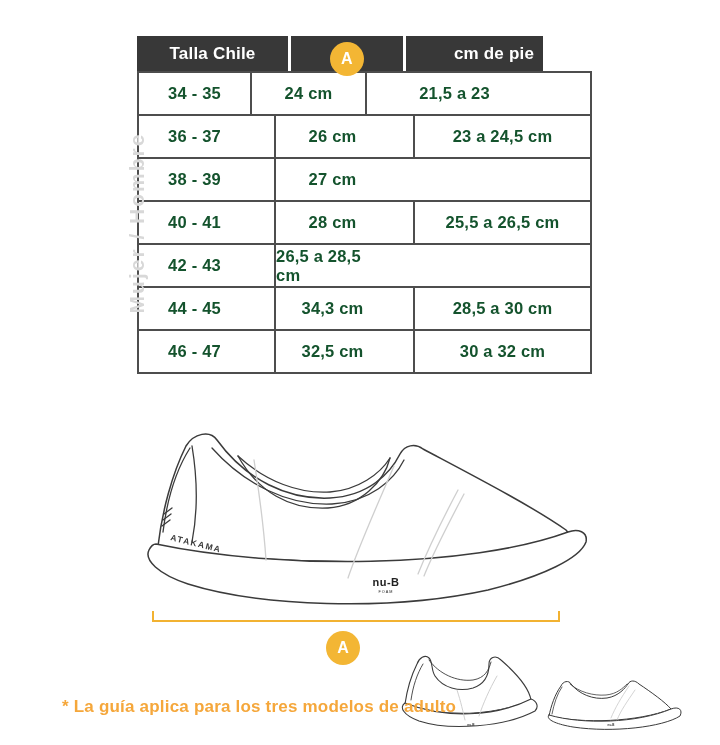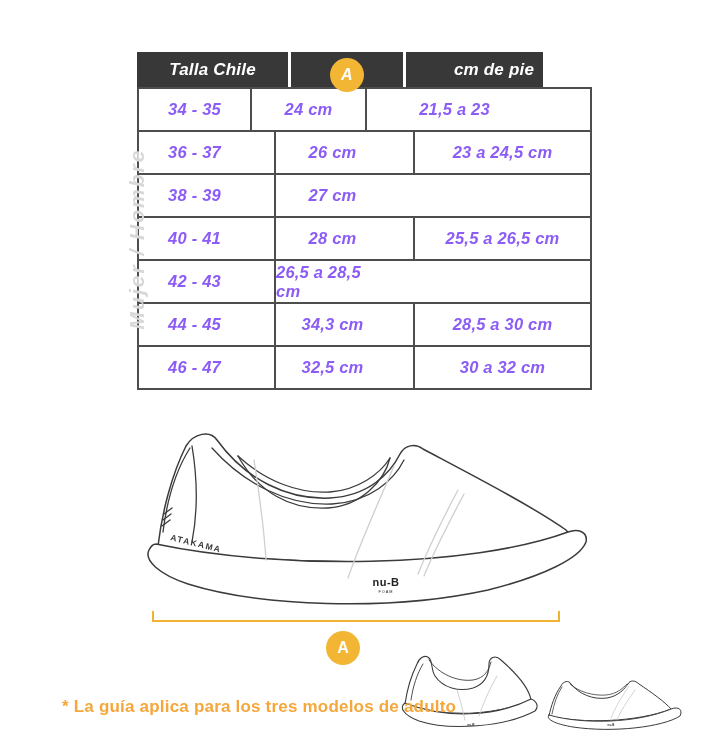--- a/index.html
+++ b/index.html
@@ -2,21 +2,21 @@
 <html><head>
 <meta charset="utf-8">
 <style>
   html,body { margin:0; padding:0; background:#ffffff; }
   .stage {
     position:relative; width:720px; height:745px; background:#ffffff;
     font-family:"Liberation Sans", sans-serif; overflow:hidden;
   }
 
   
-  .size-table { position:absolute; left:137px; top:52px; width:406px;font-style:italic; }
+  .size-table { position:absolute; left:137px; top:36px; width:406px; }
   .thead {
     display:grid; grid-template-columns:151px 115px 179px;
     height:35px; background:#383838; box-sizing:border-box;
   }
   .hcell {
     position:relative; display:flex; align-items:center; justify-content:center;
     color:#ffffff; font-size:17px; font-weight:600; letter-spacing:.2px;
     box-sizing:border-box;
   }
   .h2, .h3 { border-left:3px solid #ffffff; }
@@ -36,21 +36,21 @@
     letter-spacing:2px;
   }
   .rows {
     flex:1; display:flex; flex-direction:column;
     border:2px solid #4D4D4D; box-sizing:border-box; background:#ffffff;
   }
   .trow { flex:1; display:grid; grid-template-columns:111px 115px 177px; }
   .trow + .trow { border-top:2px solid #4D4D4D;gap:24px; }
   .cell {
     display:flex; align-items:center; justify-content:center;
-    font-size:16.5px; font-weight:600; color:#8b5cf6; letter-spacing:.2px;
+    font-size:16.5px; font-weight:600; color:#14532d; letter-spacing:.2px;
     box-sizing:border-box;
   }
   .c2, .c3 { border-left:2px solid #4D4D4D; }
 
   
   .main-shoe { position:absolute; left:140px; top:418px; width:460px; height:205px; }
   .bootie-shoe { position:absolute; left:395px; top:650px; width:150px; height:95px; }
   .low-shoe { position:absolute; left:543px; top:676px; width:140px; height:62px; }
   svg { display:block; }
 

